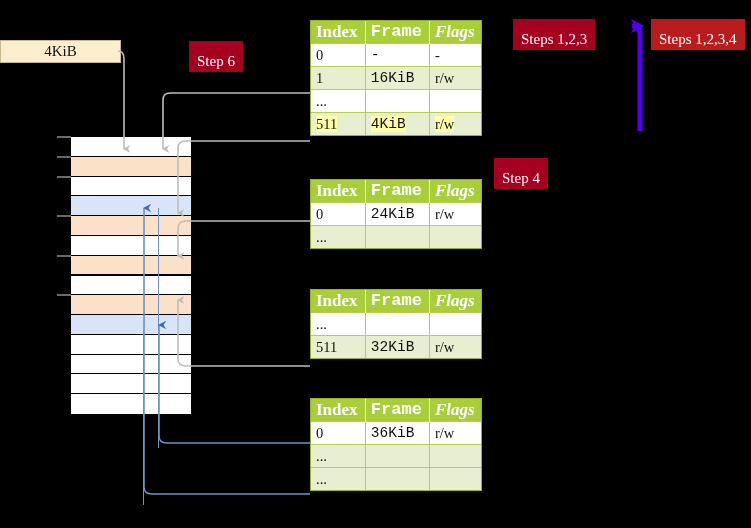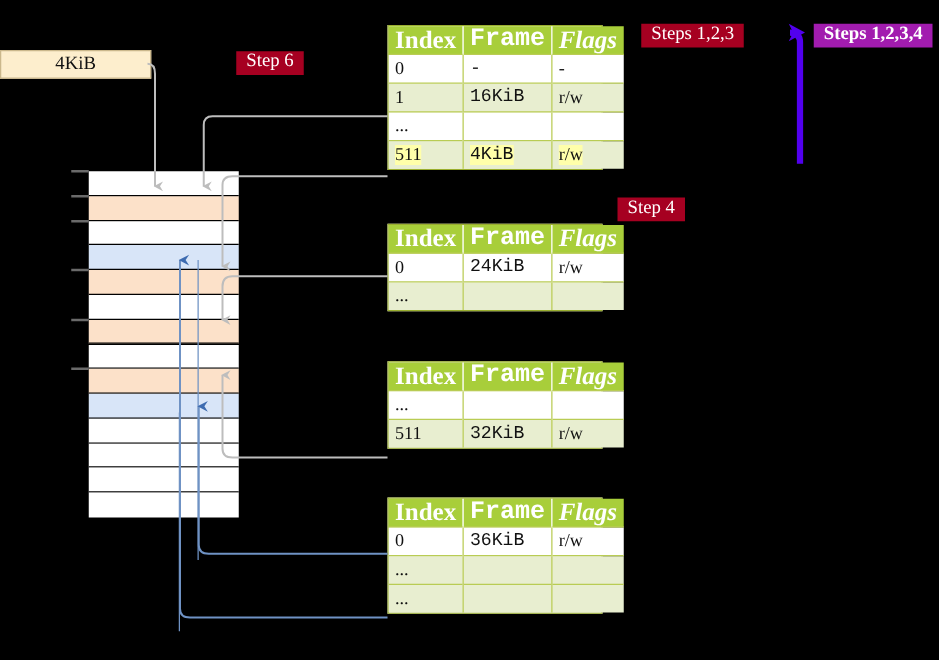--- a/index.html
+++ b/index.html
@@ -4,39 +4,39 @@
 <style>
   html,body{margin:0;padding:0;background:#000;}
   body{width:751px;height:528px;position:relative;overflow:hidden;
        font-family:"Liberation Serif", serif;}
 
   
   .ptable{position:absolute;border:1px solid #9aae2e;background:#fff;
           border-collapse:collapse;}
   .ptable table{border-collapse:collapse;width:100%;}
   .ptable th{background:#a8ce3a;color:#ffffff;font-weight:bold;
-             font-size:20px;text-align:left;padding:2px 5px;
+             font-size:17px;text-align:left;padding:2px 5px;
              border-right:1px solid #ffffff;line-height:18px;}
   .ptable th:last-child{border-right:none;font-style:italic;}
   .ptable td{font-size:14.5px;color:#111;padding:2px 5px;
              border-right:1px solid #b9cc54;border-top:1px solid #b9cc54;
              line-height:18px;height:18px;vertical-align:top;}
   .ptable td:last-child{border-right:none;}
   .ptable tr.alt td{background:#e8eed0;}
   .ptable tr.plain td{background:#ffffff;}
   .hl{background:#ffffaa;}
   .col-i{width:58px;}
   .col-f{width:66px;font-family:Liberation Mono, monospace;}
   .col-g{width:50px;}
 
   
   .steplabel{position:absolute;font-size:15px;color:#ffffff;
-             padding:0 8px 3px 8px;line-height:16px;white-space:nowrap;}
+             padding:12px 8px 3px 8px;line-height:16px;white-space:nowrap;}
   .red{background:#a60021;}
-  .blue{background:#a21caf;font-weight:bold;}
+  .blue{background:#b91c1c;}
 
   .kibbox{position:absolute;background:#fdeecd;border:1px solid #cbb88c;
           color:#111;font-size:15px;text-align:center;line-height:20px;}
 
   
   #memcol{position:absolute;left:70px;top:136px;width:120px;height:278px;
           border:1px solid #000;box-sizing:border-box;}
   .memrow{position:absolute;left:0;width:120px;height:21.3px;
           border-bottom:1px solid #000;box-sizing:border-box;}
   .mem-white{background:#ffffff;}

